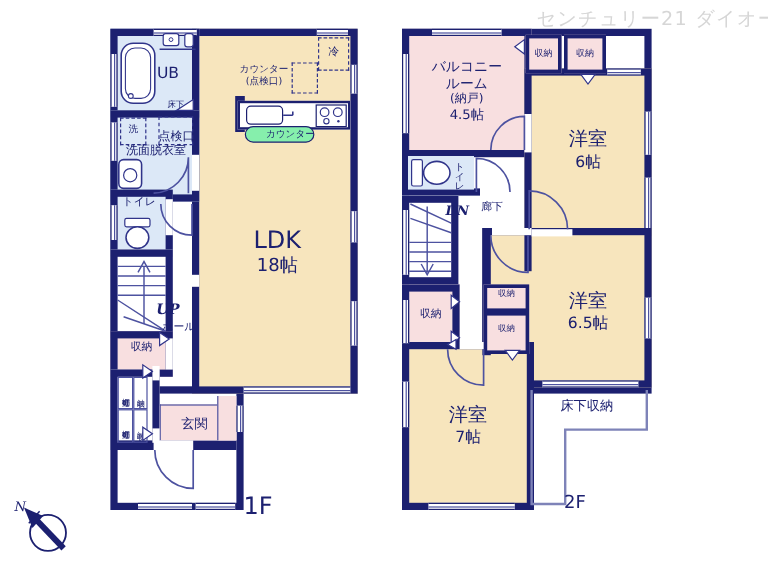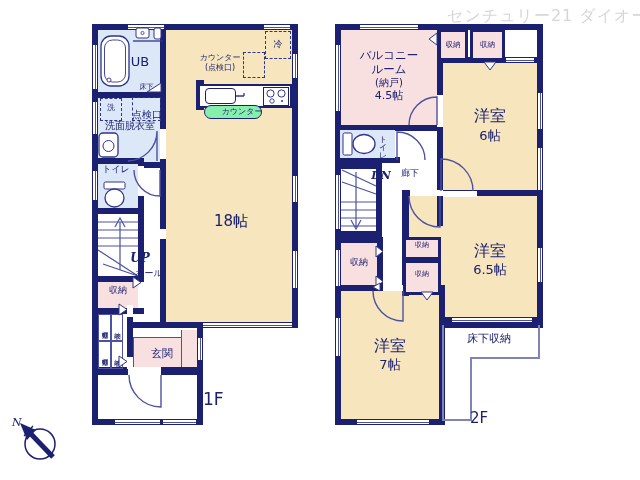--- a/index.html
+++ b/index.html
@@ -204,25 +204,26 @@
   <div class="lbl" style="left:129px;top:55px;width:22px;font-size:13px">UB</div>
   <div class="lbl" style="left:100px;top:104px;width:22px;font-size:8px">洗</div>
   <div class="lbl" style="left:132px;top:84px;width:29px;font-size:7px">床下</div>
   <div class="lbl" style="left:132px;top:109px;width:29px;font-size:10px">点検口</div>
   <div class="lbl" style="left:97px;top:120px;width:66px;font-size:10px">洗面脱衣室</div>
   <div class="lbl" style="left:96px;top:165px;width:40px;font-size:9px">トイレ</div>
   <div class="lbl serif-i" style="left:129px;top:252px;width:22px;font-size:12px">UP</div>
   <div class="lbl" style="left:133px;top:269px;width:32px;font-size:9px">ホール</div>
   <div class="lbl" style="left:98px;top:286px;width:40px;font-size:9px">収納</div>
   <div class="lbl" style="left:141px;top:348px;width:42px;font-size:11px">玄関</div>
+  <div class="lbl" style="left:200px;top:189px;width:62px;font-size:20px">LDK</div>
   <div class="lbl" style="left:200px;top:213px;width:62px;font-size:15px">18帖</div>
   <div class="lbl" style="left:265px;top:40px;width:26px;font-size:9px">冷</div>
   <div class="lbl" style="left:196px;top:54px;width:48px;font-size:8px">カウンター</div>
   <div class="lbl" style="left:196px;top:64px;width:48px;font-size:8px">(点検口)</div>
-  <div class="lbl" style="left:203px;top:390px;width:36px;font-size:17px;text-align:left">1F</div>
+  <div class="lbl" style="left:203px;top:410px;width:36px;font-size:20px;text-align:left">1F</div>
 
   <div class="lbl" style="left:352px;top:49px;width:74px;font-size:11.5px">バルコニー</div>
   <div class="lbl" style="left:352px;top:63px;width:74px;font-size:11.5px">ルーム</div>
   <div class="lbl" style="left:352px;top:77px;width:74px;font-size:10px">(納戸)</div>
   <div class="lbl" style="left:352px;top:90px;width:74px;font-size:11px">4.5帖</div>
   <div class="lbl" style="left:438px;top:41px;width:30px;font-size:7.5px">収納</div>
   <div class="lbl" style="left:470px;top:41px;width:35px;font-size:7.5px">収納</div>
   <div class="lbl" style="left:455px;top:107px;width:70px;font-size:16px">洋室</div>
   <div class="lbl" style="left:455px;top:129px;width:70px;font-size:13px">6帖</div>
   <div class="vlabel" style="left:376px;top:130px;font-size:8px">トイレ</div>

